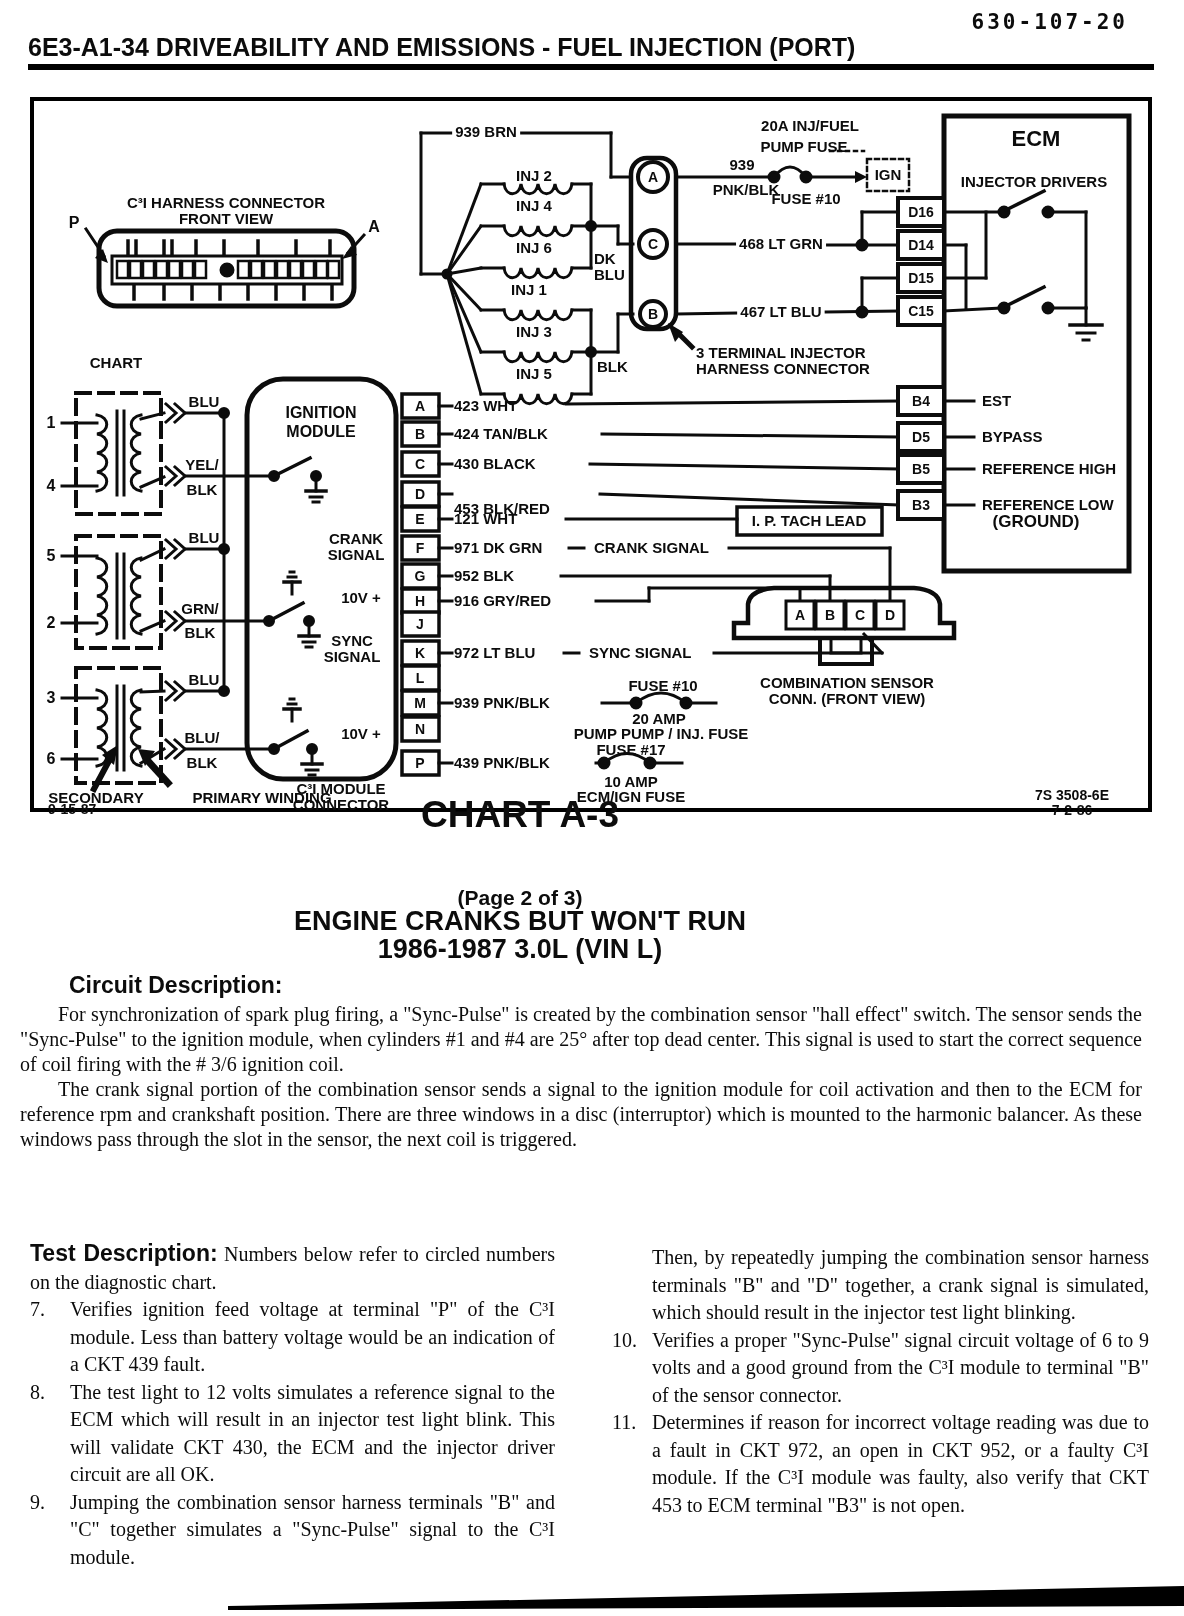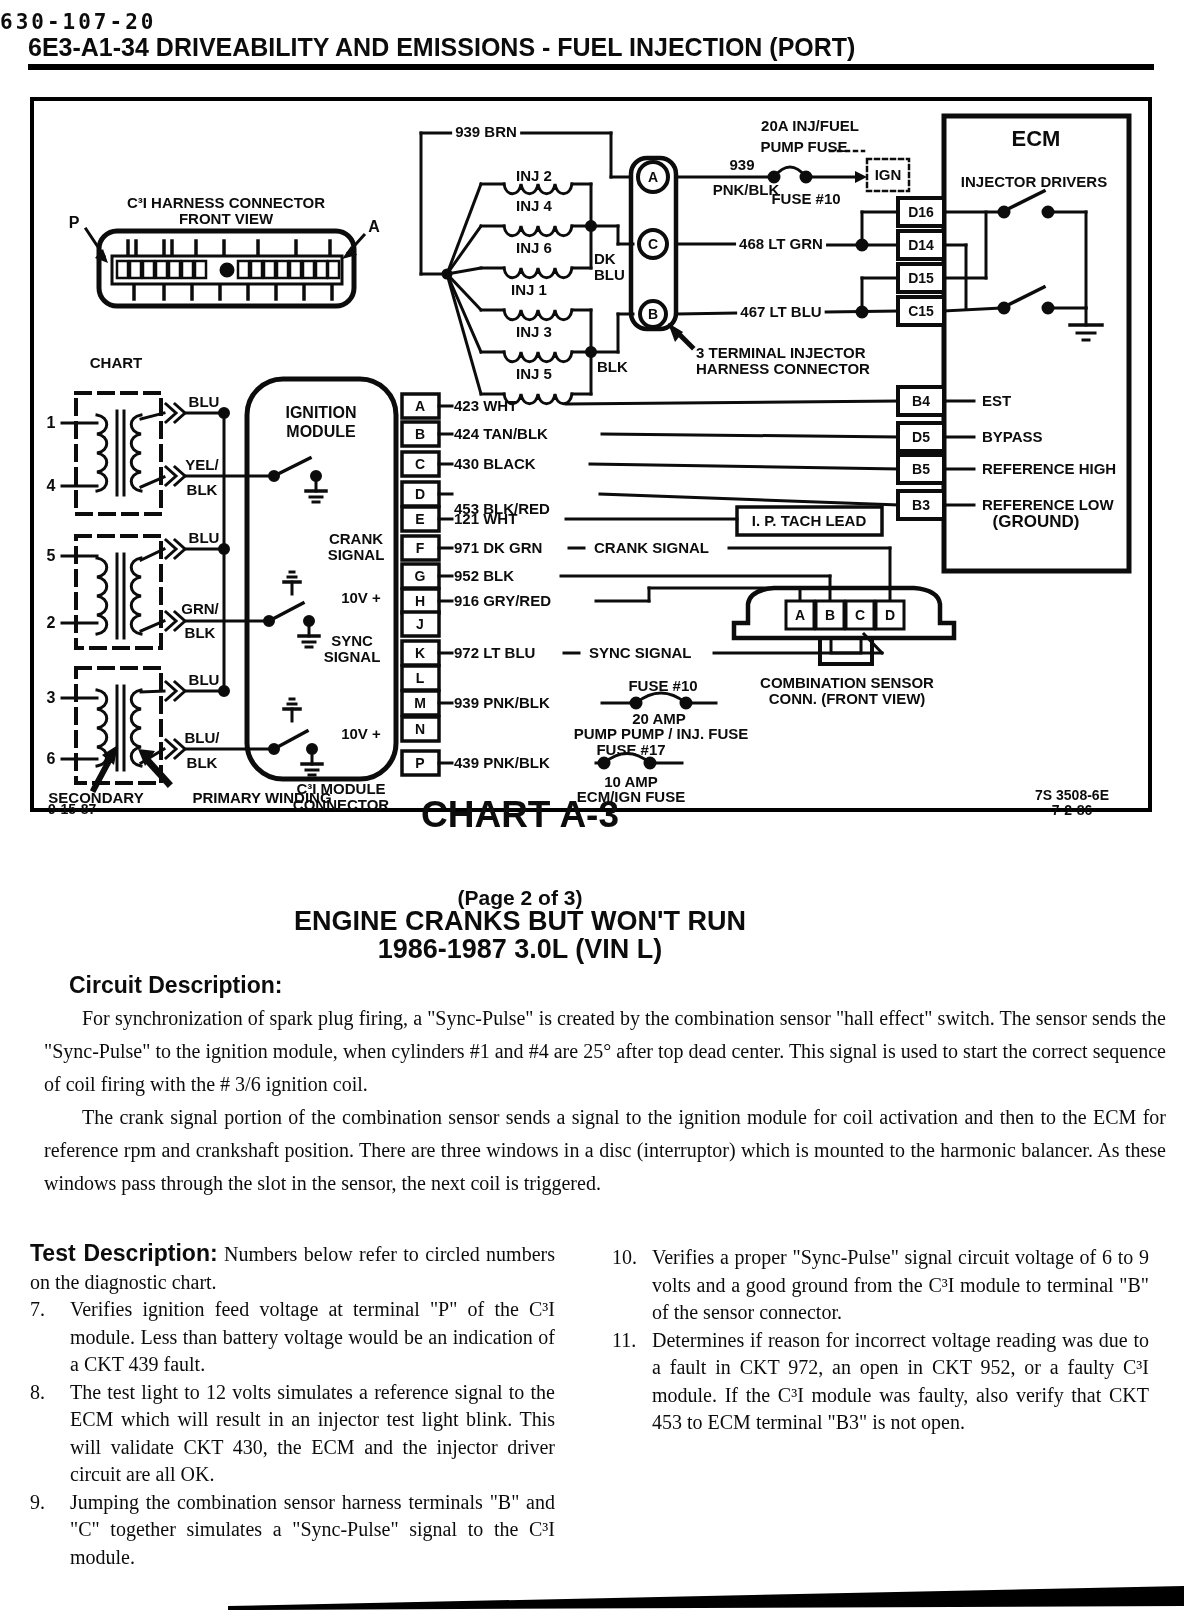--- a/index.html
+++ b/index.html
@@ -1,38 +1,38 @@
 <!DOCTYPE html>
 <html><head>
 <meta charset="utf-8">
 <style>
   html,body{margin:0;padding:0;}
   body{width:1184px;height:1616px;background:#fff;position:relative;overflow:hidden;
        font-family:"Liberation Sans",sans-serif;color:#0c0c0c;}
   .abs{position:absolute;}
-  #doc-number{top:10px;left:0;width:1128px;text-align:left;
+  #doc-number{top:10px;left:0;width:1128px;text-align:right;
       font-family:"DejaVu Sans Mono",monospace;font-weight:bold;font-size:21px;letter-spacing:3px;}
   #header-title{top:33px;left:28px;font-weight:bold;font-size:25px;white-space:nowrap;}
   #header-rule{top:64px;left:28px;width:1126px;height:6px;background:#000;}
   #diagram{top:97px;left:30px;width:1122px;height:715px;border:4px solid #000;box-sizing:border-box;}
   #diagram svg{position:absolute;left:0;top:0;}
   .lbl{position:absolute;transform:translate(-50%,-50%);font-weight:bold;font-size:15px;
        line-height:1.05;white-space:nowrap;text-align:center;}
   .lbl.L{transform:translate(0,-50%);text-align:left;}
   .bg{background:#fff;padding:0 3px;}
   .fs11{font-size:17px;}.fs14{font-size:14px;}
   .fs16{font-size:16px;}.fs22{font-size:22px;}
   .serif{font-family:"Liberation Serif",serif;}
   .chart-h{left:520px;transform:translateX(-50%);white-space:nowrap;font-weight:bold;text-align:center;}
   #chart-title{top:794px;font-size:37px;text-align:right;}
   #chart-page{top:886px;font-size:21px;text-align:center;}
   #chart-sub1{top:906px;font-size:27px;}
   #chart-sub2{top:934px;font-size:27px;}
   #cd-head{top:972px;left:33px;font-weight:bold;font-size:23px;margin-left:36px;}
-  #cd-body{top:1002px;left:44px;width:1122px;font-size:20px;line-height:33px;text-align:justify;}
+  #cd-body{top:1002px;left:20px;width:1122px;font-size:20px;line-height:25px;text-align:justify;}
   #cd-body p{margin:0;text-indent:38px;}
   #td-left{top:1240px;left:30px;width:525px;font-size:20px;line-height:27.5px;text-align:justify;}
   #td-right{top:1244px;left:612px;width:537px;font-size:20px;line-height:27.5px;text-align:justify;}
   .td-head{font-family:"Liberation Sans",sans-serif;font-weight:bold;font-size:23px;}
   .item{position:relative;padding-left:40px;margin:0;}
   .item .num{position:absolute;left:0;top:0;}
   #bottom-bar{bottom:0;left:0;}
 </style>
 </head>
 <body>
@@ -554,20 +554,23 @@
     <span>The test light to 12 volts simulates a reference signal to the ECM which will result in an injector test light blink.  This will validate CKT 430, the ECM and the injector driver circuit are all OK.</span>
   </div>
   <div class="item">
     <span class="num">9.</span>
     <span>Jumping the combination sensor harness terminals "B" and "C" together simulates a "Sync-Pulse" signal to the C³I module.</span>
   </div>
 </div>
 
 <div class="abs serif" id="td-right">
   <div class="item">
+    <span>Then, by repeatedly jumping the combination sensor harness terminals "B" and "D" together, a crank signal is simulated, which should result in the injector test light blinking.</span>
+  </div>
+  <div class="item">
     <span class="num">10.</span>
     <span>Verifies a proper "Sync-Pulse" signal circuit voltage of 6 to 9 volts and a good ground  from the C³I module to terminal "B" of the sensor connector.</span>
   </div>
   <div class="item">
     <span class="num">11.</span>
     <span>Determines if reason for incorrect voltage reading was due to a fault in CKT 972, an open in CKT 952, or a faulty C³I module.  If the C³I module was faulty, also verify that CKT 453 to ECM terminal "B3" is not open.</span>
   </div>
 </div>
 
 <svg class="abs" id="bottom-bar" width="1184" height="34" viewBox="0 0 1184 34">

